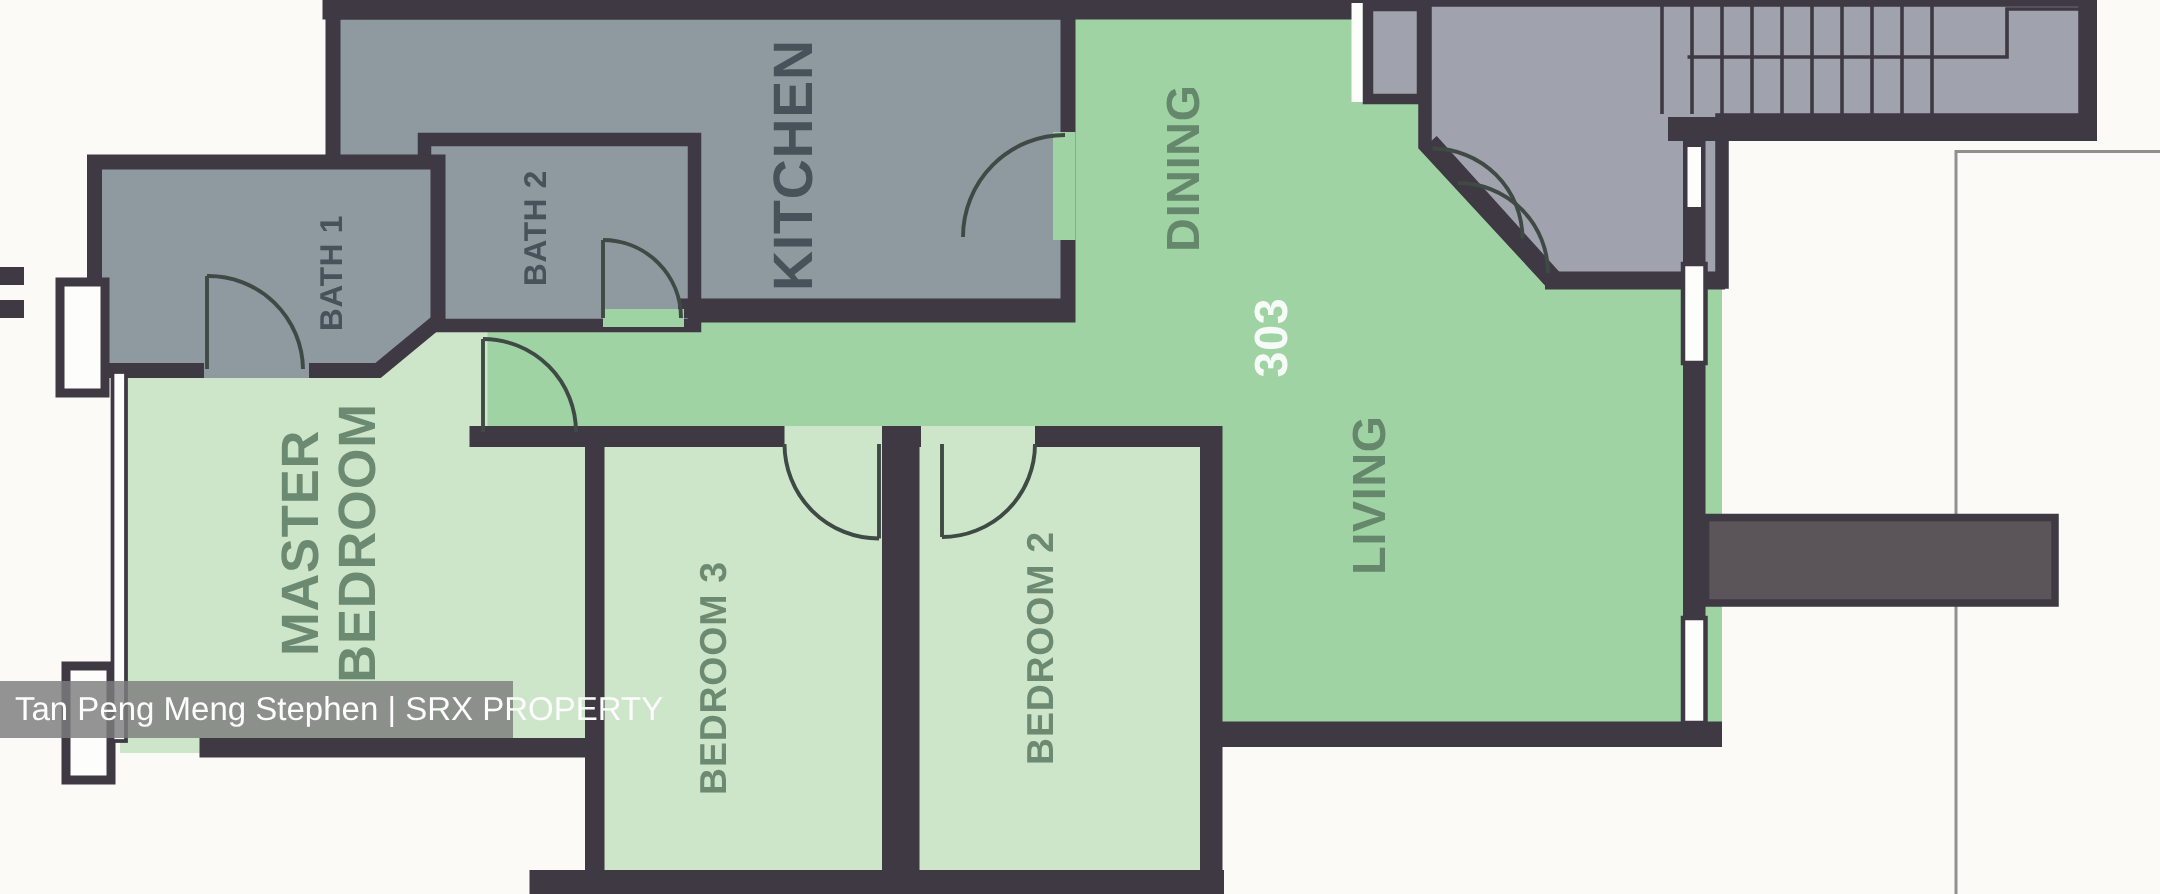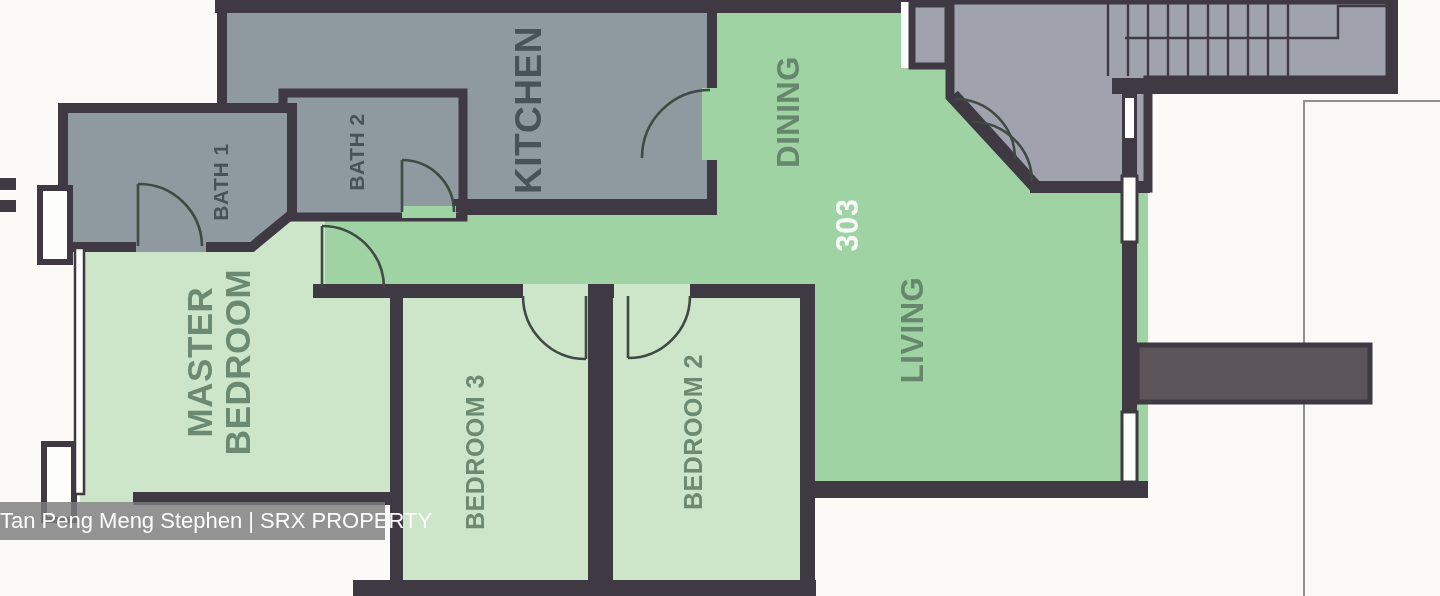--- a/index.html
+++ b/index.html
@@ -18,24 +18,24 @@
   .arc{fill:none;stroke:#3f4a44;stroke-width:2.6px;}
   .leaf{stroke:#3f4a44;stroke-width:2.6px;}
   .tread{stroke:var(--wall,#3e3943);stroke-width:2.4px;}
   .thin{stroke:#8f9190;stroke-width:2px;fill:none;}
 
   text{font-family:"Liberation Sans", sans-serif;font-weight:bold;letter-spacing:.5px;}
   .lbl-gray{fill:#47525a;}
   .lbl-green{fill:#5c7a63;opacity:.85;}
   .lbl-white{fill:#ffffff;opacity:.92;}
 
-  #watermark{position:absolute;left:0;top:454px;width:385px;height:38px;
+  #watermark{position:absolute;left:0;top:454px;width:342px;height:38px;
     background:var(--watermark_bg,rgba(125,125,125,.82));
-    color:#fdfdfd;font-size:22px;line-height:38px;
-    box-sizing:border-box;white-space:nowrap;margin-top:48px;}
+    color:#fdfdfd;font-size:22px;line-height:38px;padding-left:10px;
+    box-sizing:border-box;white-space:nowrap;}
 </style>
 </head>
 <body>
 
 <div id="stage">
 <svg width="1440" height="596" viewBox="0 0 1440 596">
 
   <path class="thin" d="M 1304,596 L 1304,101 L 1440,101"></path>
 
   <rect class="pale" x="80" y="212" width="318" height="290"></rect>

